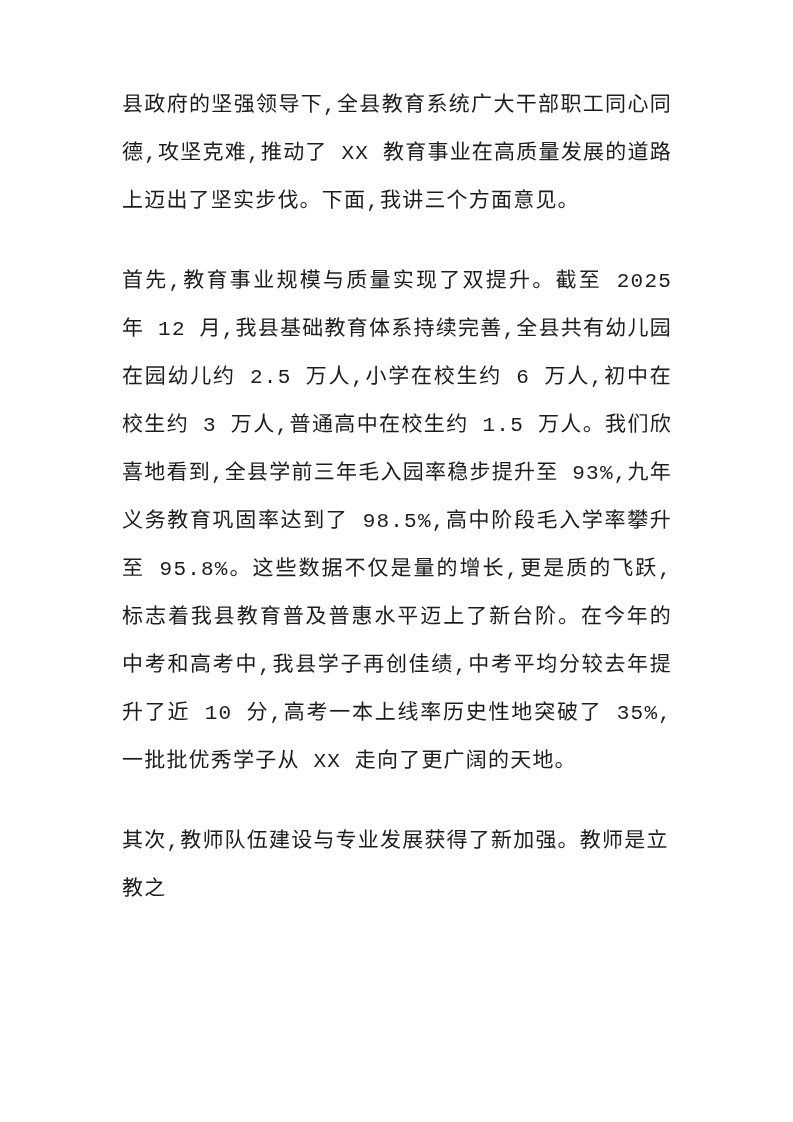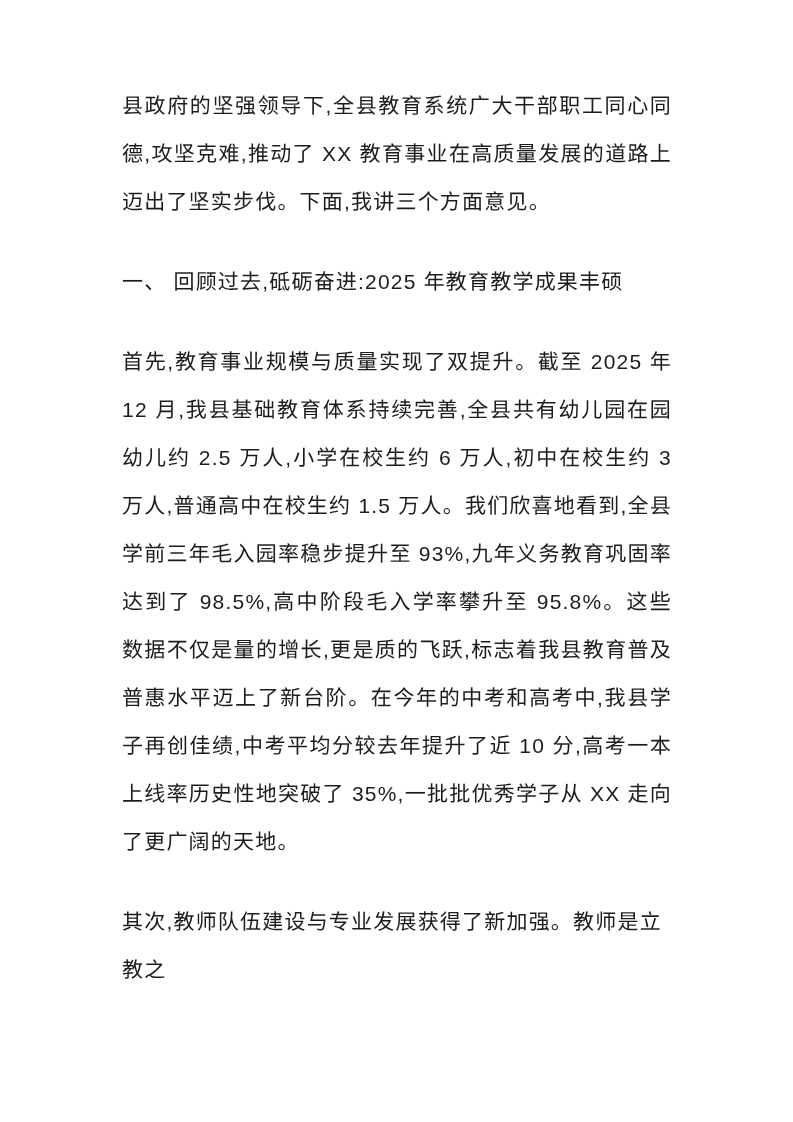--- a/index.html
+++ b/index.html
@@ -9,21 +9,21 @@
   }
   .page {
     position: relative;
     width: 793px;
     height: 1122px;
     margin: 0 auto;
     background: #ffffff;
     box-sizing: border-box;
     padding: 82px 121px 40px 122px;
     overflow: hidden;
-    font-family: Liberation Sans, sans-serif;
+    font-family: Liberation Mono, monospace;
     color: #1c1c1c;
   }
   .doc-body p,
   .doc-body h2 {
     margin: 0 0 32px 0;
     font-size: 21px;
     line-height: 48px;
     font-weight: normal;
     text-align: justify;
     text-justify: inter-ideograph;
@@ -37,17 +37,16 @@
     margin-bottom: 0;
     text-align: left;
   }
 </style>
 </head>
 <body>
 
 <div class="page">
   <div class="doc-body">
     <p>县政府的坚强领导下,全县教育系统广大干部职工同心同德,攻坚克难,推动了 XX 教育事业在高质量发展的道路上迈出了坚实步伐。下面,我讲三个方面意见。</p>
-    <h2>一、 回顾过去,砥砺奋进:2025 年教育教学成果丰硕</h2>
     <p>首先,教育事业规模与质量实现了双提升。截至 2025 年 12 月,我县基础教育体系持续完善,全县共有幼儿园在园幼儿约 2.5 万人,小学在校生约 6 万人,初中在校生约 3 万人,普通高中在校生约 1.5 万人。我们欣喜地看到,全县学前三年毛入园率稳步提升至 93%,九年义务教育巩固率达到了 98.5%,高中阶段毛入学率攀升至 95.8%。这些数据不仅是量的增长,更是质的飞跃,标志着我县教育普及普惠水平迈上了新台阶。在今年的中考和高考中,我县学子再创佳绩,中考平均分较去年提升了近 10 分,高考一本上线率历史性地突破了 35%,一批批优秀学子从 XX 走向了更广阔的天地。</p>
     <p>其次,教师队伍建设与专业发展获得了新加强。教师是立教之</p>
   </div>
 </div>
 
 </body></html>

